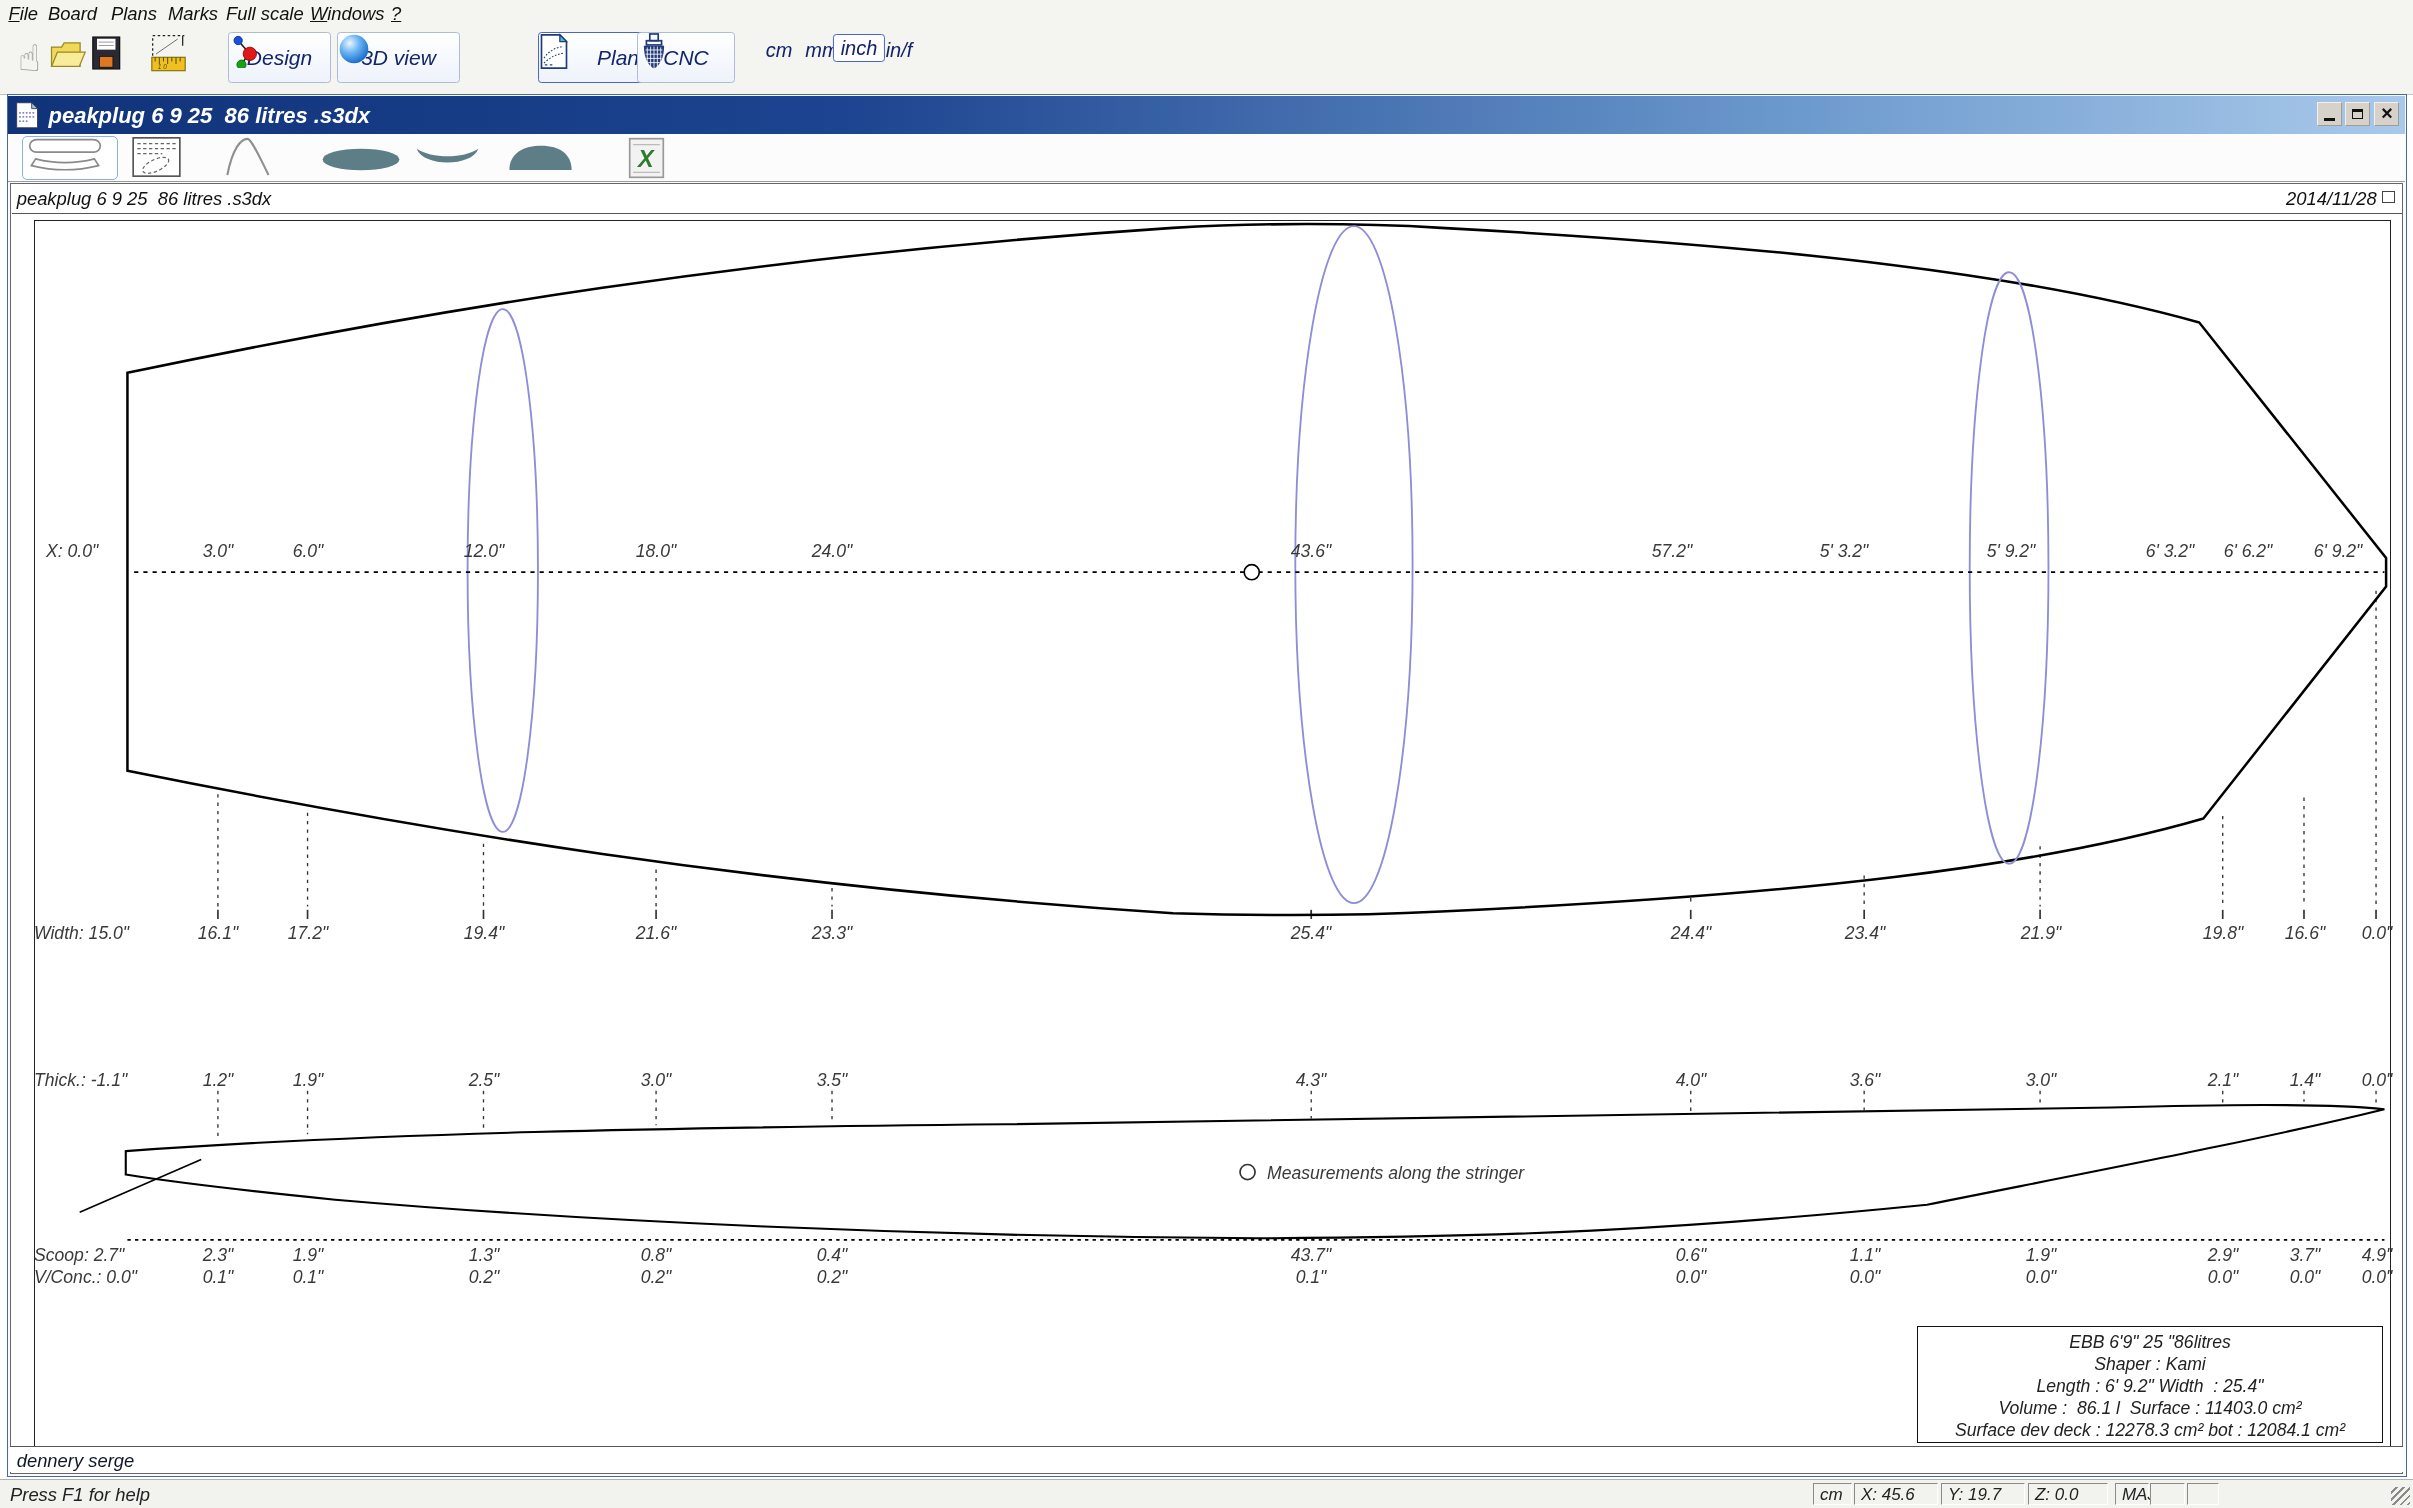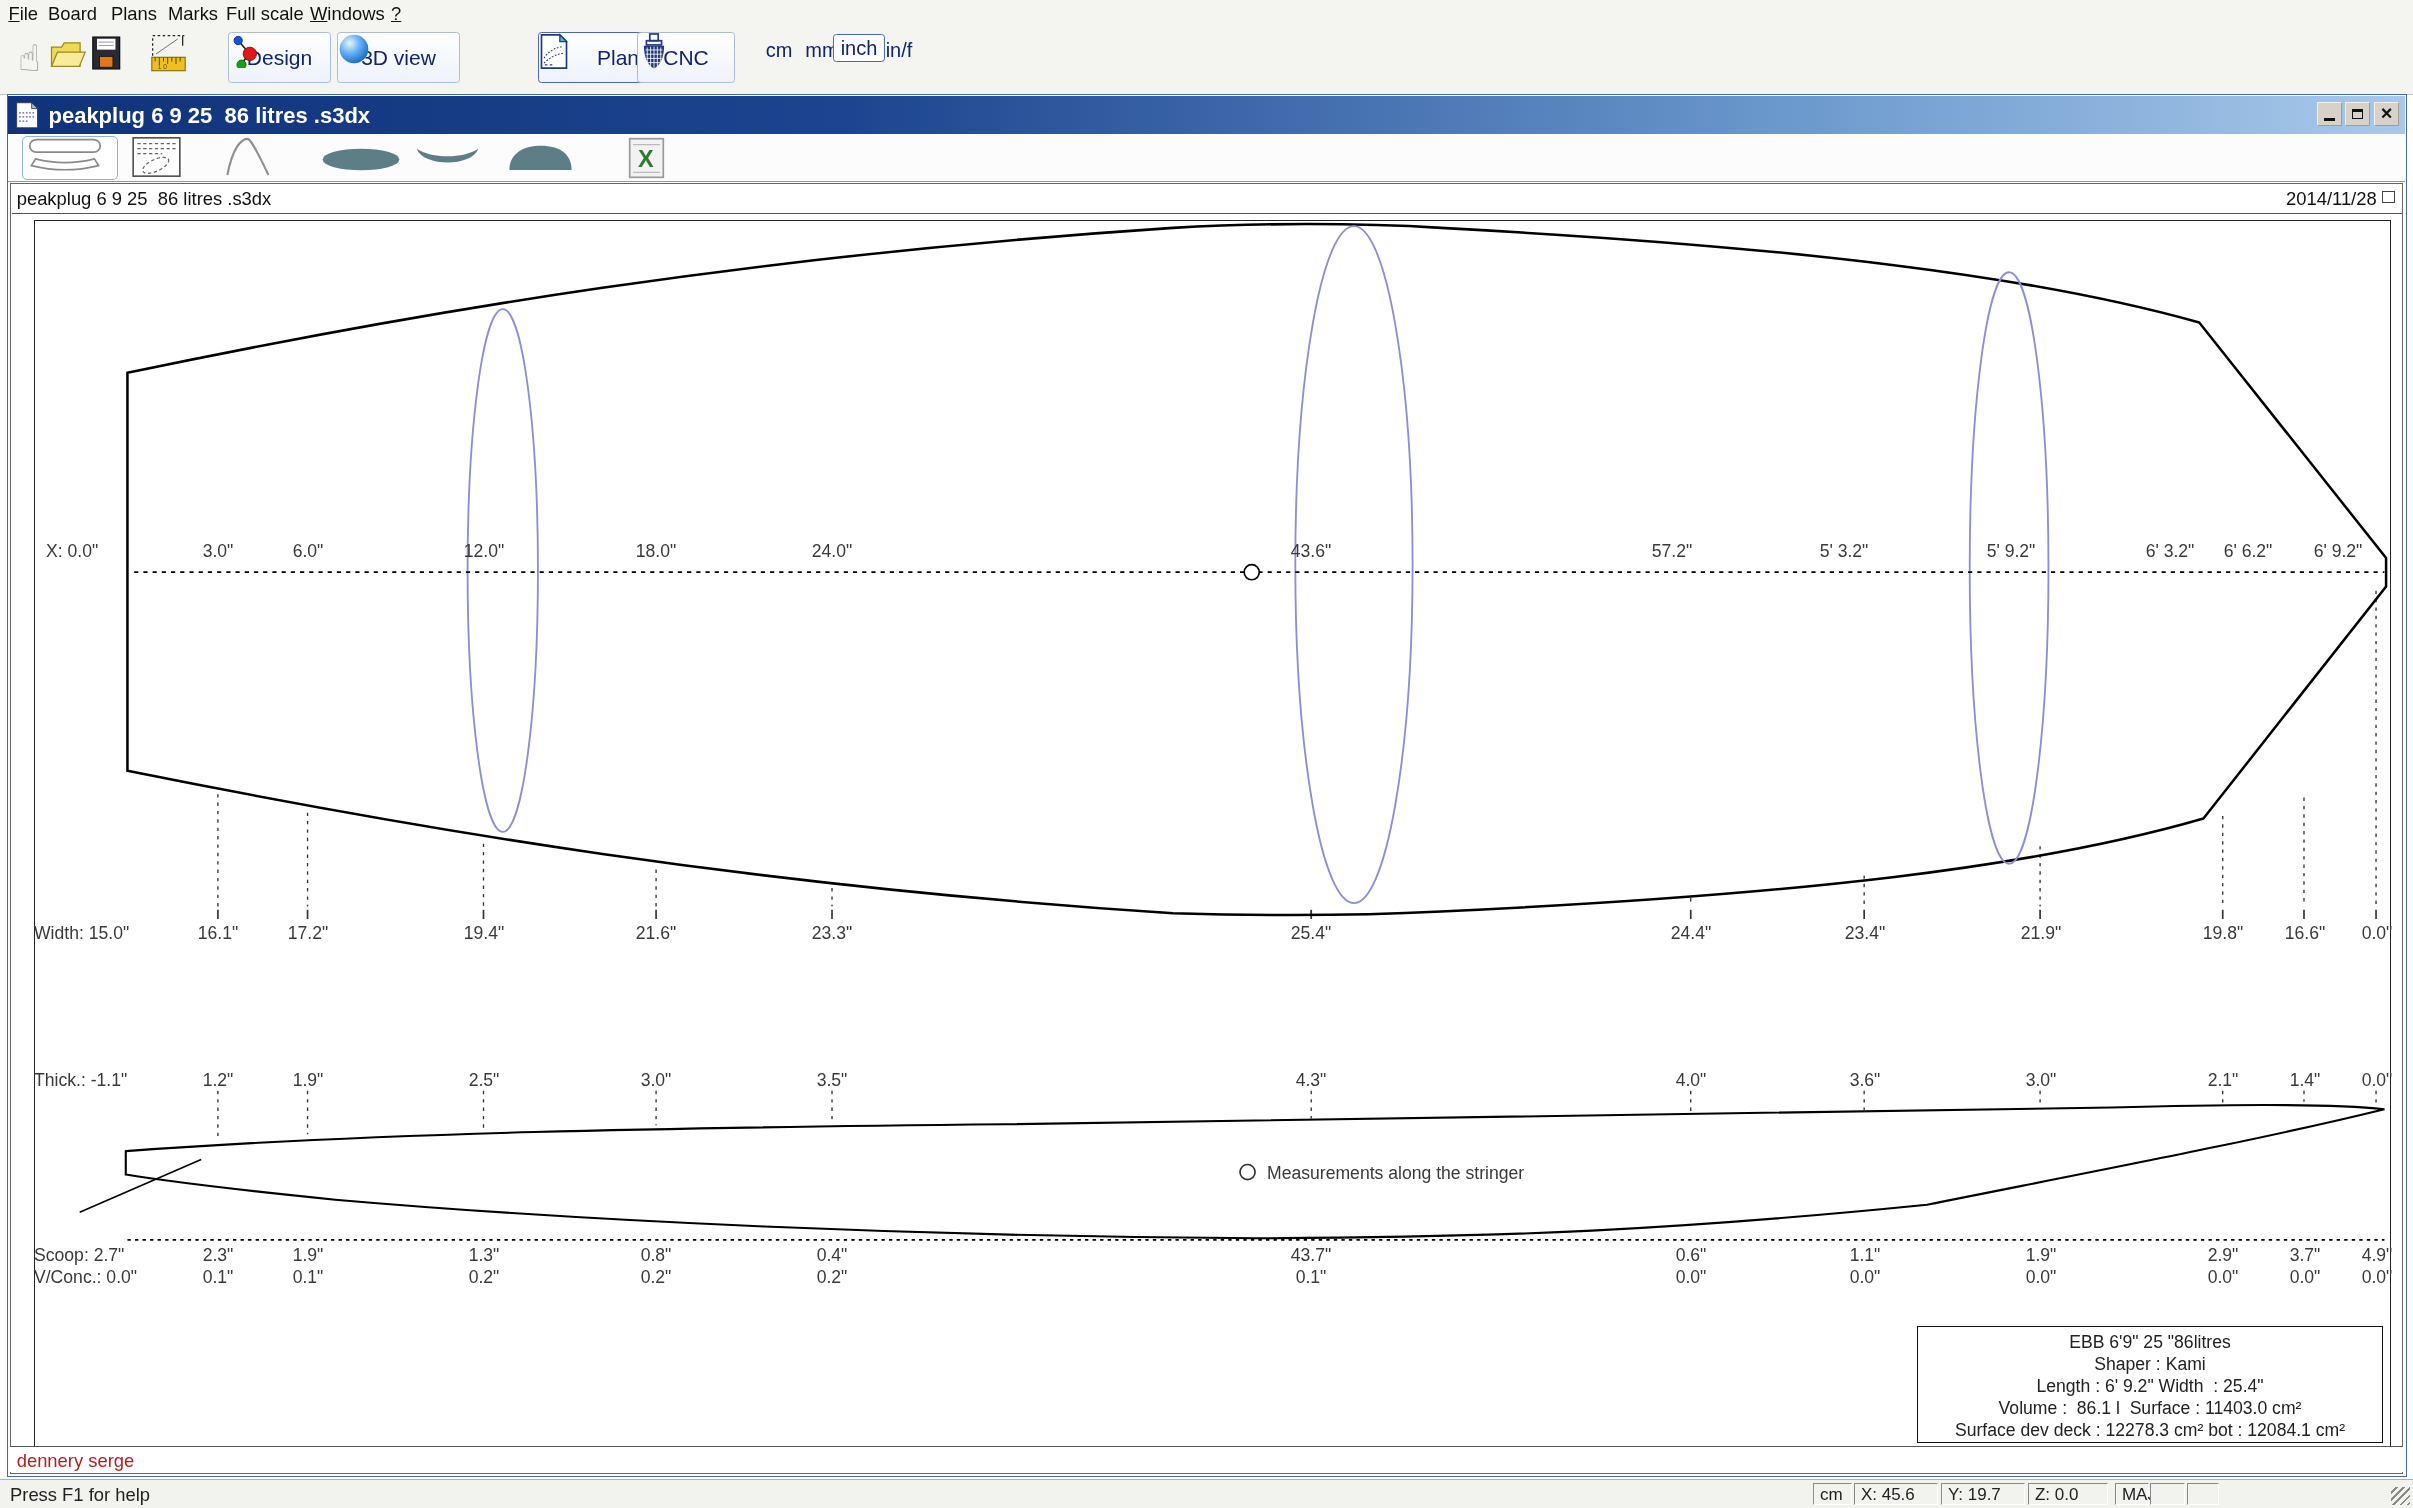--- a/index.html
+++ b/index.html
@@ -1,17 +1,17 @@
 <!DOCTYPE html>
 <html style="font-size:13.4px"><head>
 <meta charset="utf-8">
 <style>
   html,body{margin:0;padding:0;background:#e8e8e4;}
   #app{position:relative;width:2413px;height:1508px;background:#ffffff;
-       font-family:"Liberation Sans","DejaVu Sans",sans-serif;overflow:hidden;}
+       font-family:"Liberation Sans","DejaVu Sans",sans-serif;overflow:hidden;font-style:italic;}
   .abs{position:absolute;}
   
   #menubar{left:0;top:0;width:2413px;height:28.5px;background:#f4f4f1;border-bottom:0.8px solid #d8d8d2;}
   .menuitem{position:absolute;top:3.4px;font-size:18.4px;color:#111;cursor:default;}
   .menuitem u{text-decoration:underline;}
   #toolbar{left:0;top:29px;width:2413px;height:65px;background:#f4f4f1;border-bottom:0.8px solid #c4c4c0;}
   .tbtn{position:absolute;top:3.4px;height:49px;border:0.8px solid #aebcda;border-radius:3.4px;
         background:linear-gradient(#feffff,#eef3fb);display:flex;align-items:center;justify-content:center;
         gap:6.7px;font-size:21px;color:#13246b;}
   .tbtn.active{border:1.7px solid #4a66cc;padding-left:32px;}
@@ -37,21 +37,21 @@
   
   .mlabel{position:absolute;font-size:17.6px;color:#3a3a3a;transform:translateX(-50%);white-space:pre;}
   .mprefix{position:absolute;font-size:17.6px;color:#3a3a3a;white-space:pre;}
   #stringernote{left:1267px;top:1163px;font-size:17.6px;color:#3a3a3a;}
   
   #infobox{left:1917px;top:1326px;width:466px;height:117px;border:1.7px solid #111;background:#fff;
            box-sizing:border-box;text-align:center;padding-top:4.2px;}
   .infoline{font-size:17.6px;line-height:22px;color:#222;white-space:pre;}
   
   #authorrow{left:10px;top:1446px;width:2393px;height:25px;background:#fff;border-top:1.7px solid #555;}
-  #authortext{position:absolute;left:6.7px;top:2.5px;font-size:18.4px;color:#b91c1c;}
+  #authortext{position:absolute;left:6.7px;top:2.5px;font-size:18.4px;color:#0f172a;}
   #statusbar{left:0;top:1479px;width:2413px;height:29px;background:#f2f2ef;border-top:0.8px solid #b0b0ac;}
   #statushelp{position:absolute;left:10px;top:4.2px;font-size:18.4px;color:#222;}
   .scell{position:absolute;top:2.5px;height:22px;border:0.8px solid;border-color:#8a8a8a #ffffff #ffffff #8a8a8a;
          font-size:17px;color:#222;padding:1.7px 0 0 5.9px;box-sizing:border-box;background:#f2f2ef;}
   #grip{position:absolute;right:3.4px;top:6.7px;width:18.4px;height:18.4px;
         background:repeating-linear-gradient(135deg,transparent 0 3.4px,#8a8a8a 3.4px 5px);}
   svg{position:absolute;left:0;top:0;pointer-events:none;}
 </style>
 </head>
 <body>

